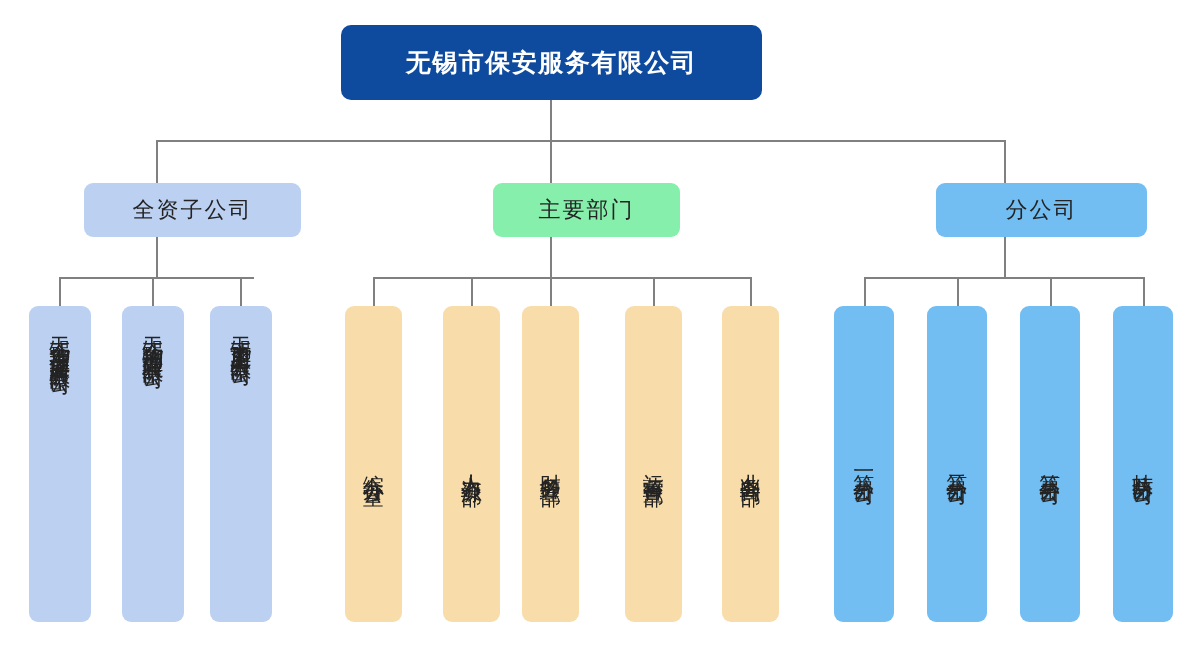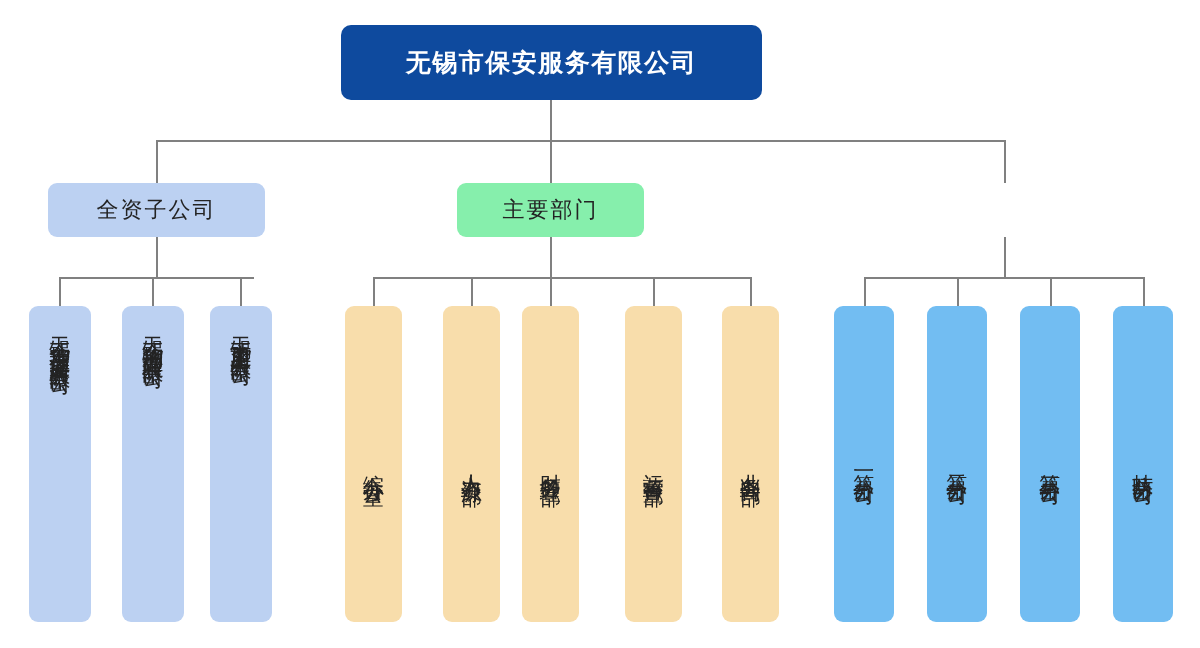--- a/index.html
+++ b/index.html
@@ -45,20 +45,21 @@
     font-size: 25px;
     font-weight: bold;
     letter-spacing: 1.5px;
   }
 
   
   .node-cat {
     border-radius: 9px;
     font-size: 22px;
     letter-spacing: 2px;
+    margin-left: 36px;
   }
   .cat-sub     { background: #BCD1F2; }
   .cat-dept    { background: #86efac; }
   .cat-branch  { background: #72BDF2; }
 
   
   .node-leaf {
     border-radius: 9px;
     font-size: 21px;
     align-items: flex-start;
@@ -119,20 +120,23 @@
   </div>
 
   <div class="node node-cat cat-sub" style="left:48px; top:183px; width:217px; height:54px;">
     <span>全资子公司</span>
   </div>
 
   <div class="node node-cat cat-dept" style="left:457px; top:183px; width:187px; height:54px;">
     <span>主要部门</span>
   </div>
 
+  <div class="node node-cat cat-branch" style="left:900px; top:183px; width:211px; height:54px;">
+    <span>分公司</span>
+  </div>
 
   <div class="node node-leaf leaf-sub vtop" style="left:29px; top:306px; width:62px; height:316px;">
     <span class="vtext">无锡金安押运保安服务有限公司</span>
   </div>
 
   <div class="node node-leaf leaf-sub vtop" style="left:122px; top:306px; width:62px; height:316px;">
     <span class="vtext">无锡金翔物业管理有限公司</span>
   </div>
 
   <div class="node node-leaf leaf-sub vtop" style="left:210px; top:306px; width:62px; height:316px;">

